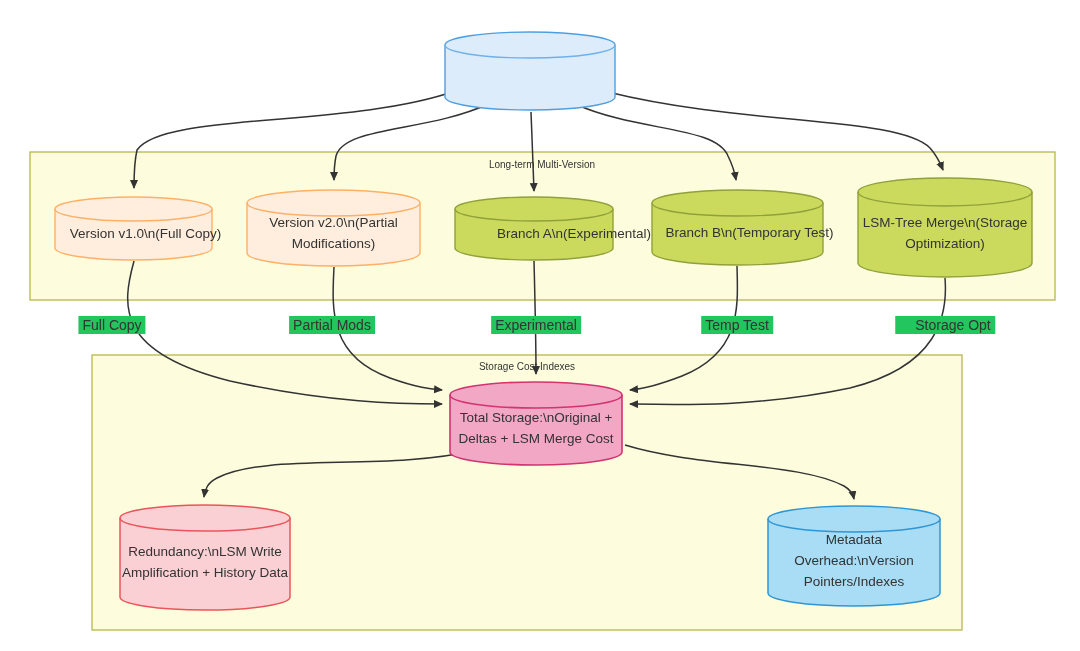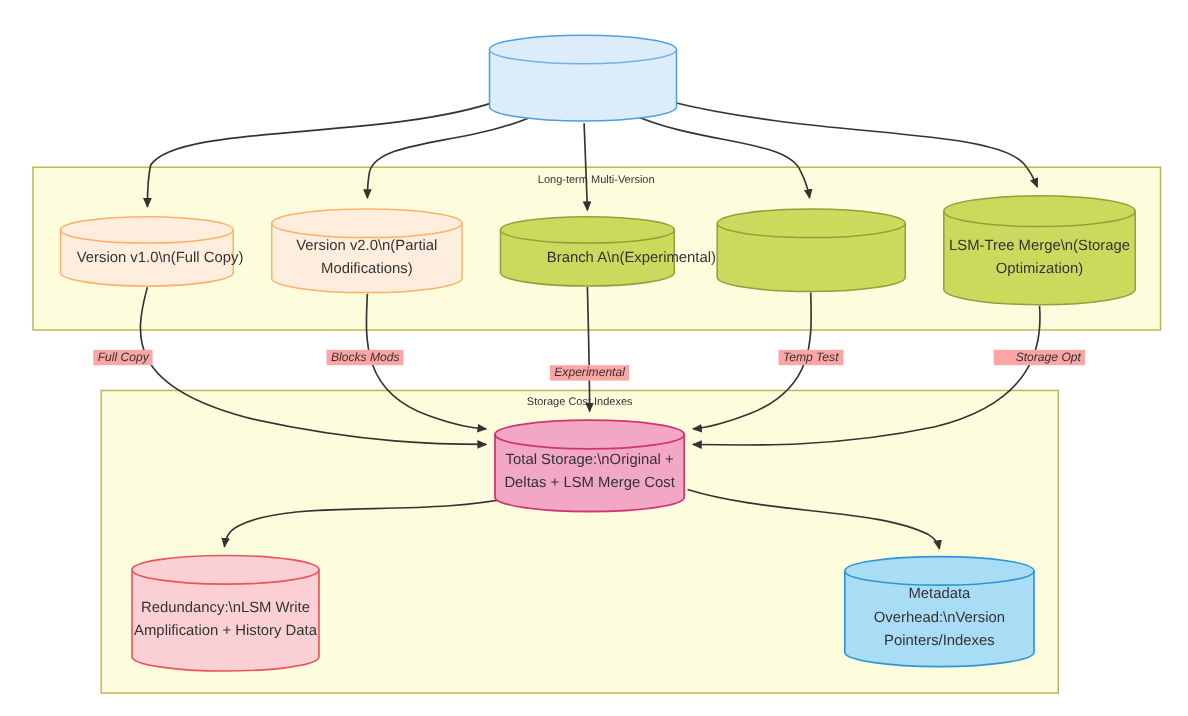--- a/index.html
+++ b/index.html
@@ -23,36 +23,36 @@
   .cluster{fill:#fdfdde;stroke:#b7b74e;stroke-width:1.3;}
   .edge{fill:none;stroke:#333333;stroke-width:1.5;}
 
   
   .nlabel{position:absolute;display:flex;align-items:center;justify-content:center;
           text-align:center;font-size:13.5px;line-height:21px;color:#333333;}
   .nlabel.nowrap{white-space:nowrap;padding-left:12px;}
   .cluster-title{position:absolute;transform:translate(-50%,-50%);
           font-size:10px;color:#333333;white-space:nowrap;}
   .elabel{position:absolute;transform:translate(-50%,-50%);
-          background:#fca5a5;padding:1px 4px;font-size:11px;color:#333333;white-space:nowrap;font-style:italic;}
+          background:#22c55e;padding:1px 4px;font-size:14px;color:#333333;white-space:nowrap;}
 
   
   .lb-master{left:445px;top:45px;width:170px;height:62px;}
   .lb-v1{left:55px;top:209px;width:157px;height:48px;}
   .lb-v2{left:247px;top:203px;width:173px;height:60px;}
   .lb-brancha{left:455px;top:209px;width:158px;height:48px;margin-left:28px;}
   .lb-branchb{left:652px;top:203px;width:171px;height:59px;}
   .lb-lsm{left:858px;top:192px;width:174px;height:81px;text-align:center;}
   .lb-total{left:450px;top:395px;width:172px;height:66px;}
   .lb-red{left:120px;top:518px;width:170px;height:88px;}
   .lb-meta{left:768px;top:519px;width:172px;height:83px;}
 
   .el-fullcopy{left:112px;top:325px;}
   .el-partialmods{left:332px;top:325px;}
-  .el-experimental{left:536px;top:325px;margin-top:14px;}
+  .el-experimental{left:536px;top:325px;}
   .el-temptest{left:737px;top:325px;}
   .el-storageopt{left:945px;top:325px;padding-left:20px;}
   .ct-longterm{left:542px;top:164px;}
   .ct-storage{left:527px;top:366px;}
 </style>
 </head>
 <body>
 
 <div class="stage">
   <svg width="1080" height="651" viewBox="0 0 1080 651">
@@ -117,23 +117,24 @@
       <path class="rim-meta" d="M768,519 A86,13 0 0 0 940,519"></path>
     </g>
   </svg>
 
   <div class="cluster-title ct-longterm">Long-term Multi-Version</div>
   <div class="cluster-title ct-storage">Storage Cost Indexes</div>
 
   <div class="nlabel nowrap lb-v1">Version v1.0\n(Full Copy)</div>
   <div class="nlabel lb-v2">Version v2.0\n(Partial Modifications)</div>
   <div class="nlabel nowrap lb-brancha">Branch A\n(Experimental)</div>
+  <div class="nlabel nowrap lb-branchb">Branch B\n(Temporary Test)</div>
   <div class="nlabel lb-lsm">LSM-Tree Merge\n(Storage Optimization)</div>
   <div class="nlabel lb-total">Total Storage:\nOriginal + Deltas + LSM Merge Cost</div>
   <div class="nlabel lb-red">Redundancy:\nLSM Write Amplification + History Data</div>
   <div class="nlabel lb-meta">Metadata Overhead:\nVersion Pointers/Indexes</div>
 
   <div class="elabel el-fullcopy">Full Copy</div>
-  <div class="elabel el-partialmods">Blocks Mods</div>
+  <div class="elabel el-partialmods">Partial Mods</div>
   <div class="elabel el-experimental">Experimental</div>
   <div class="elabel el-temptest">Temp Test</div>
   <div class="elabel el-storageopt">Storage Opt</div>
 </div>
 
 </body></html>

